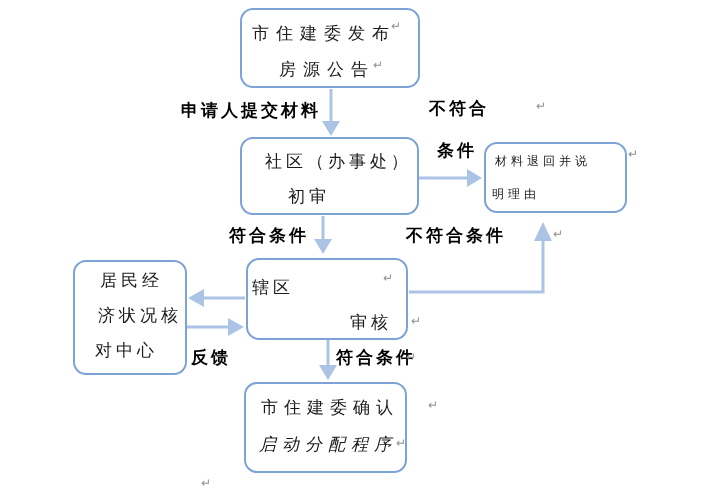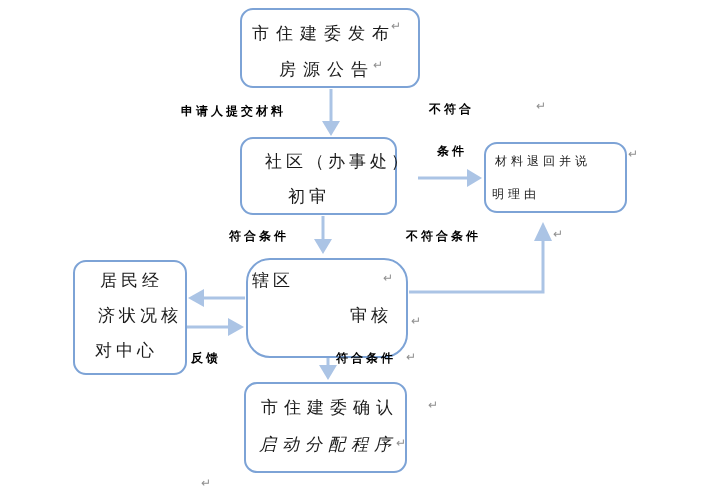--- a/index.html
+++ b/index.html
@@ -24,40 +24,40 @@
     border: 2px solid #7da3d6;
     border-radius: 13px;
     color: #1a1a1a;
     font-size: 17px;
   }
   .node .ln { white-space: nowrap; line-height: 35px; }
   
   #b1 { left: 240px; top: 8px;   width: 180px; height: 80px;  padding-top: 6px; letter-spacing: 7px; }
   #b1 .l1 { padding-left: 10px; line-height: 36px; }
   #b1 .l2 { padding-left: 37px; line-height: 36px; }
-  #b2 { left: 240px; top: 137px; width: 157px; height: 78px;  padding-top: 5px; letter-spacing: 4px; }
+  #b2 { left: 240px; top: 137px; width: 179px; height: 78px;  padding-top: 5px; letter-spacing: 4px; }
   #b2 .l1 { padding-left: 23px; }
   #b2 .l2 { padding-left: 46px; }
   #b3 { left: 484px; top: 142px; width: 143px; height: 71px;  padding-top: 1px; letter-spacing: 4px; font-size: 12px; }
   #b3 .l1 { padding-left: 9px; line-height: 33px; }
   #b3 .l2 { padding-left: 6px; line-height: 33px; }
-  #b4 { left: 246px; top: 258px; width: 162px; height: 100px;  padding-top: 3px; letter-spacing: 4px; border-radius: 24px; }
+  #b4 { left: 246px; top: 258px; width: 162px; height: 82px;  padding-top: 10px; letter-spacing: 4px; }
   #b4 .l1 { padding-left: 4px; }
   #b4 .l2 { padding-left: 66px; margin-left: 36px; }
   #b5 { left: 73px;  top: 260px; width: 114px; height: 115px; padding-top: 1px; letter-spacing: 4px; }
   #b5 .l1 { padding-left: 25px; }
   #b5 .l2 { padding-left: 20px; text-align: center; }
   #b5 .l3 { padding-left: 20px; }
   #b6 { left: 244px; top: 382px; width: 163px; height: 91px;  padding-top: 5px; letter-spacing: 6px; }
   #b6 .l1 { padding-left: 15px; line-height: 37px; }
   #b6 .l2 { padding-left: 13px; line-height: 37px; font-style: italic; }
   
   .elabel {
     position: absolute;
-    font-size: 12px;
+    font-size: 17px;
     font-weight: bold;
     color: #000000;
     letter-spacing: 3px;
     white-space: nowrap;
     line-height: 20px;
   }
   #lab-submit    { left: 181px; top: 101px; }
   #lab-notmeet1  { left: 429px; top: 99px;  }
   #lab-notmeet2  { left: 437px; top: 141px; }
   #lab-meet-top  { left: 229px; top: 226px; }

